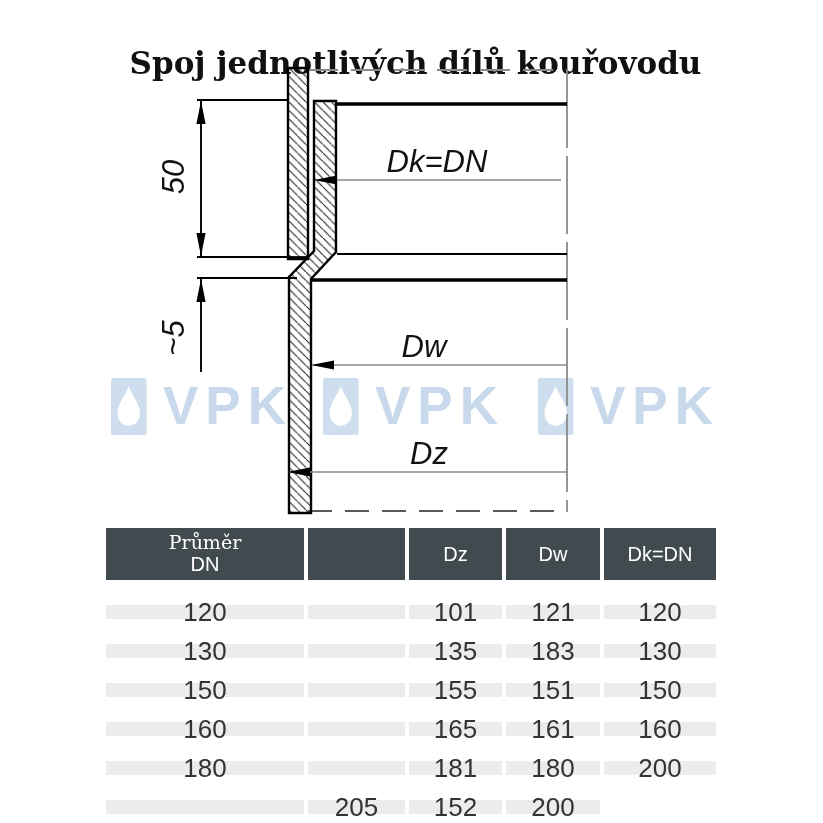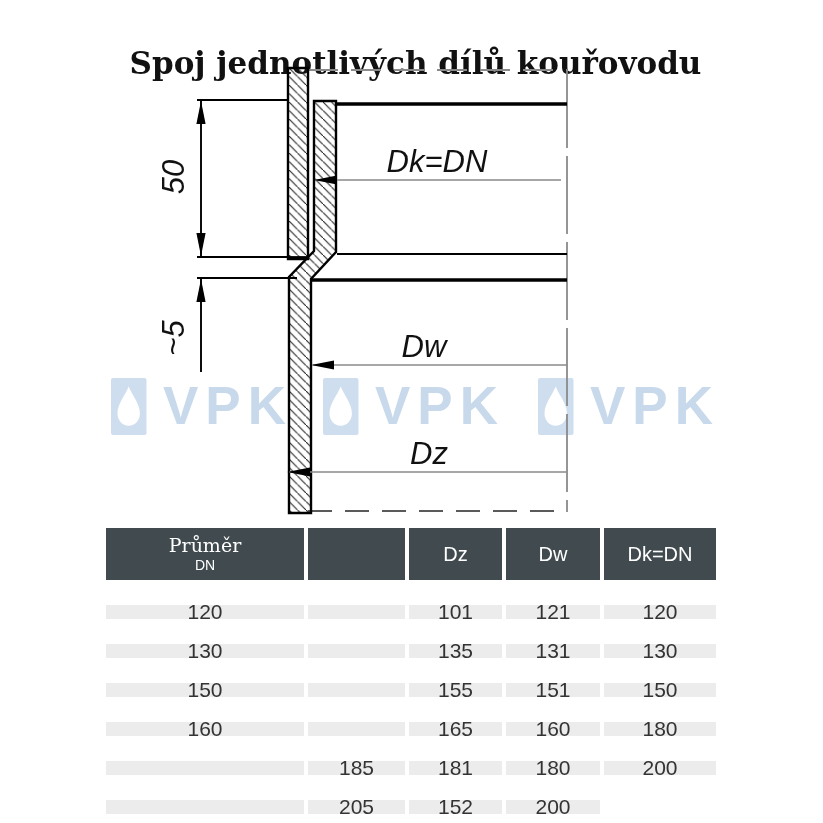--- a/index.html
+++ b/index.html
@@ -12,22 +12,22 @@
   .dimlabel{font-style:italic;font-size:31px;fill:#111;}
   .wm-text{font-weight:bold;font-size:53px;letter-spacing:7px;}
   
   #dim-table{position:absolute;left:106px;top:528px;width:594px;
              display:grid;grid-template-columns:198px 97px 93px 94px 112px;
              grid-template-rows:52px repeat(6,35px);gap:4px;background:#fff;}
   .cell{display:flex;align-items:center;justify-content:center;text-align:center;}
   .th{background:#414b4f;color:#fff;font-size:20px;}
   .th1{flex-direction:column;line-height:1.15;}
   .th1 .l1{font-family:"DejaVu Serif","Liberation Serif",serif;font-size:19px;}
-  .th1 .l2{font-size:14px;}
-  .td{background:#ececec;color:#333;font-size:21px;margin-top:21px;}
+  .th1 .l2{font-size:20px;}
+  .td{background:#ececec;color:#333;font-size:26px;margin-top:21px;}
 </style>
 </head>
 <body>
 
 <div id="page">
 
   <div id="title">Spoj jednotlivých dílů kouřovodu</div>
 
   <svg width="823" height="823" viewBox="0 0 823 823" style="position:absolute;left:0;top:0;">
     <defs>
@@ -117,37 +117,37 @@
 
     <div class="cell td">120</div>
     <div class="cell td"></div>
     <div class="cell td">101</div>
     <div class="cell td">121</div>
     <div class="cell td">120</div>
 
     <div class="cell td">130</div>
     <div class="cell td"></div>
     <div class="cell td">135</div>
-    <div class="cell td">131</div>
+    <div class="cell td">183</div>
     <div class="cell td">130</div>
 
     <div class="cell td">150</div>
     <div class="cell td"></div>
     <div class="cell td">155</div>
     <div class="cell td">151</div>
     <div class="cell td">150</div>
 
     <div class="cell td">160</div>
     <div class="cell td"></div>
     <div class="cell td">165</div>
+    <div class="cell td">161</div>
     <div class="cell td">160</div>
 
     <div class="cell td">180</div>
     <div class="cell td"></div>
-    <div class="cell td">185</div>
     <div class="cell td">181</div>
     <div class="cell td">180</div>
 
     <div class="cell td">200</div>
     <div class="cell td"></div>
     <div class="cell td">205</div>
     <div class="cell td">152</div>
     <div class="cell td">200</div>
   </div>
 

